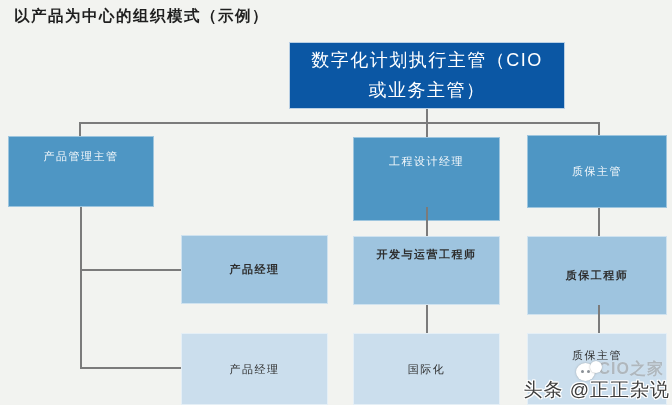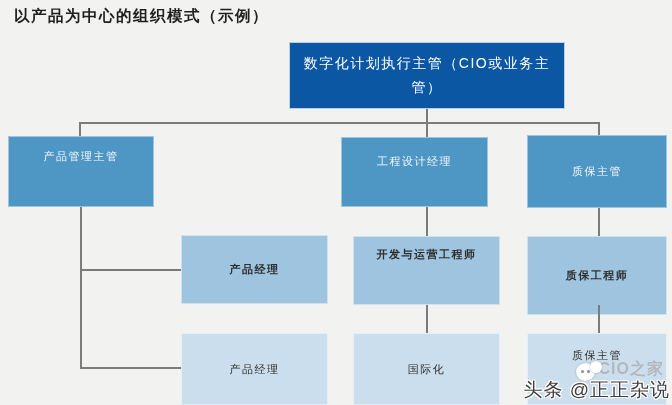--- a/index.html
+++ b/index.html
@@ -34,21 +34,21 @@
     font-size: 11px;
     letter-spacing: 1.5px;
     line-height: 1.65;
     padding: 6px 12px;
   }
   .box.align-top { align-items: flex-start; }
   .lvl1 {
     background: #0b57a4;
     color: #ffffff;
     border: 1px solid #b9cfe4;
-    font-size: 14px;
+    font-size: 18px;
   }
   .lvl2 {
     background: #4e96c4;
     color: #f4f8fb;
     border: 1px solid rgba(255,255,255,0.45);
   }
   .lvl3 {
     background: #9ec4df;
     color: #2e2e2e;
     border: 1px solid rgba(255,255,255,0.5);
@@ -125,21 +125,21 @@
 </head>
 <body>
 
 <div class="canvas">
 
   <div class="page-title">以产品为中心的组织模式（示例）</div>
 
   <div class="box lvl1" style="left:289px; top:42px; width:276px; height:67px;">数字化计划执行主管（CIO或业务主管）</div>
 
   <div class="box lvl2 align-top" style="left:8px; top:136px; width:146px; height:71px; padding-top:10px;">产品管理主管</div>
-  <div class="box lvl2 align-top" style="left:341px; top:137px; width:147px; height:70px; padding-top:14px;">工程设计经理</div>
+  <div class="box lvl2 align-top" style="left:353px; top:137px; width:147px; height:84px; padding-top:14px;">工程设计经理</div>
   <div class="box lvl2" style="left:527px; top:135px; width:140px; height:73px;">质保主管</div>
 
   <div class="box lvl3" style="left:181px; top:235px; width:147px; height:69px;">产品经理</div>
   <div class="box lvl3 align-top" style="left:353px; top:236px; width:147px; height:69px; padding-top:8px;">开发与运营工程师</div>
   <div class="box lvl3" style="left:527px; top:236px; width:140px; height:79px;">质保工程师</div>
 
   <div class="box lvl4" style="left:181px; top:333px; width:147px; height:72px;">产品经理</div>
   <div class="box lvl4" style="left:353px; top:333px; width:147px; height:72px;">国际化</div>
   <div class="box lvl4 align-top" style="left:527px; top:333px; width:140px; height:72px; padding-top:12px;">质保主管</div>
 

